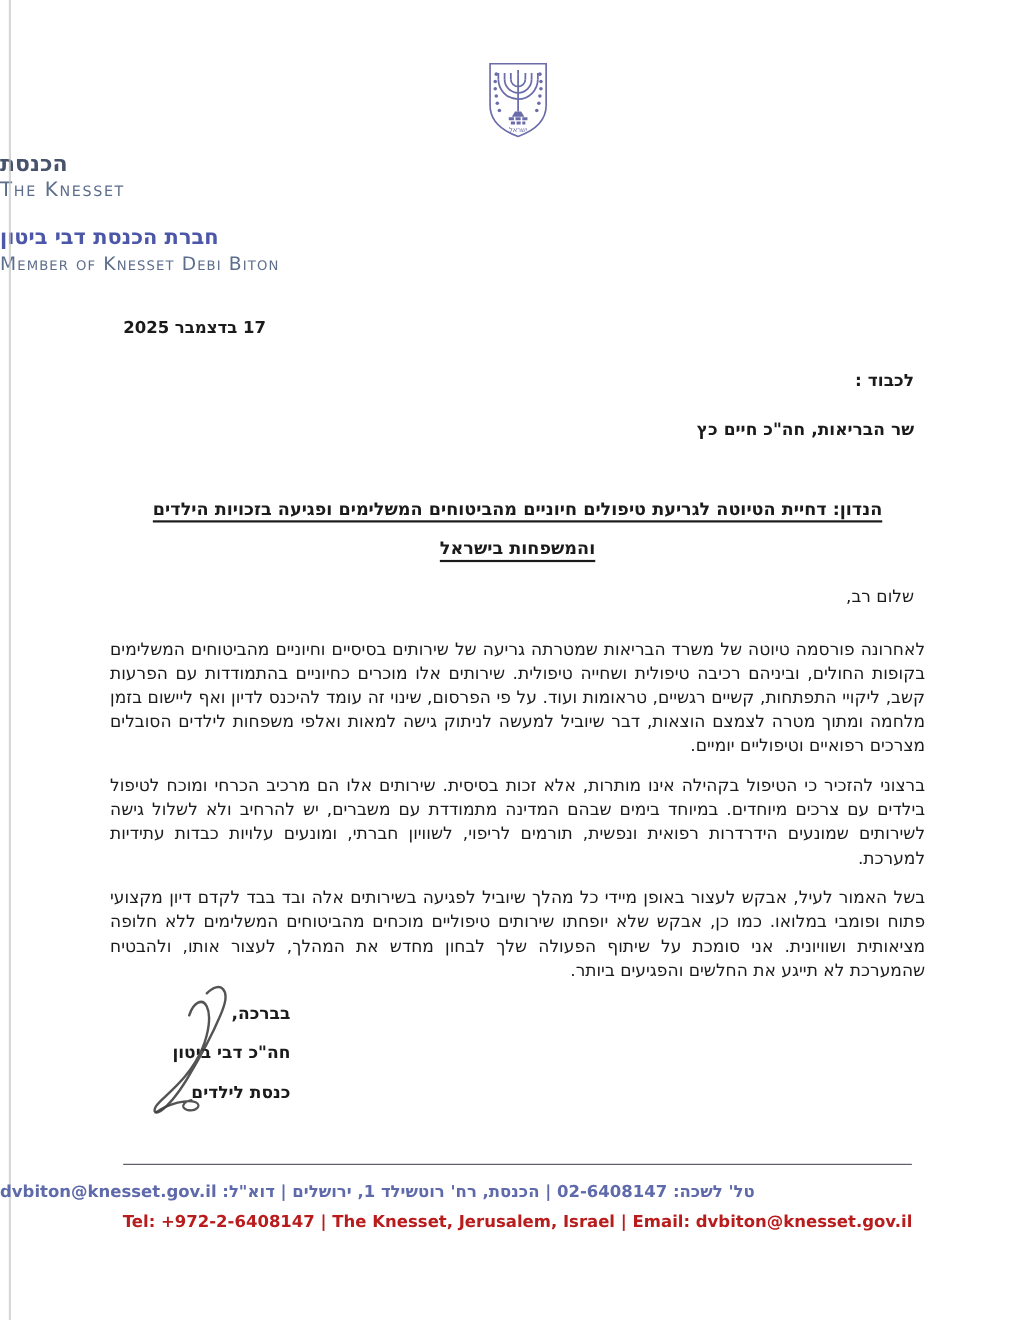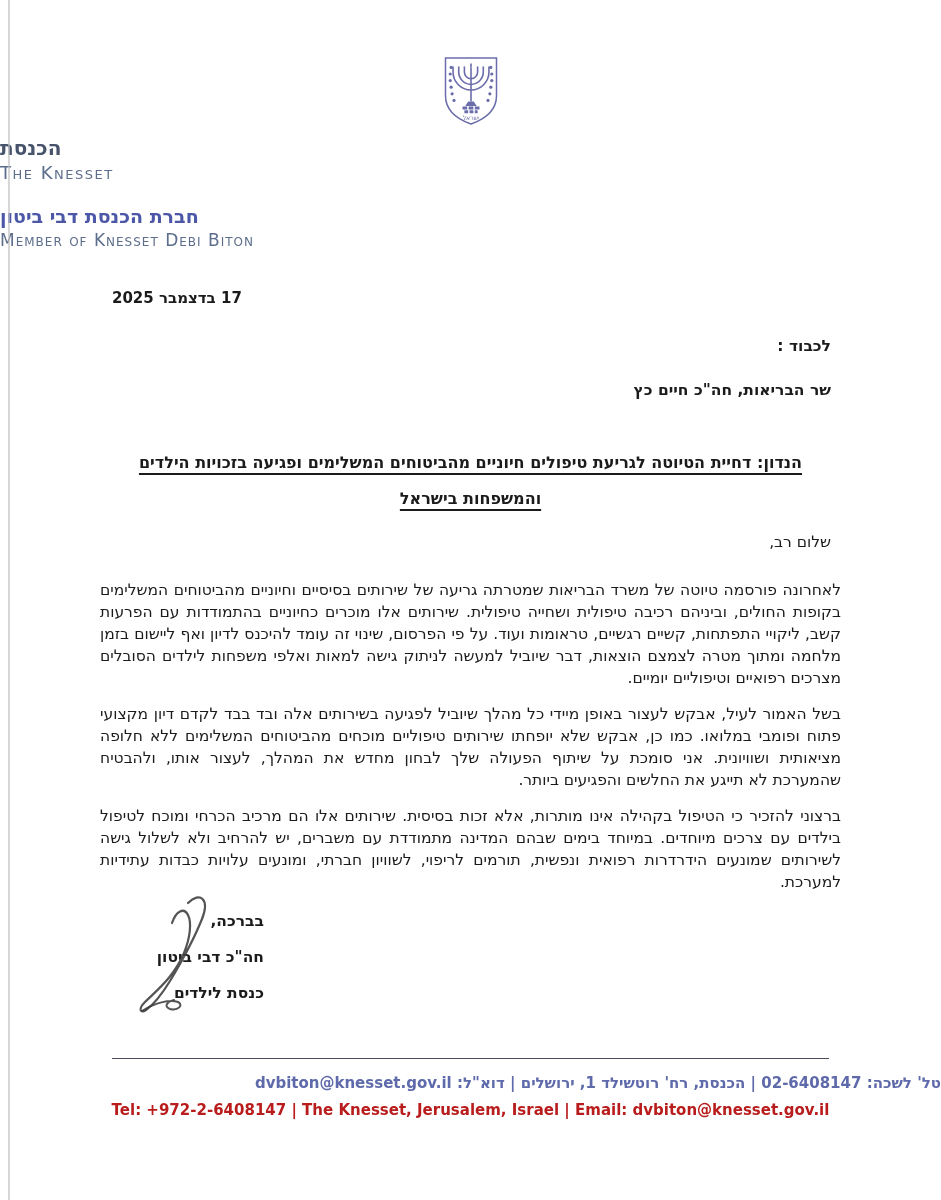--- a/index.html
+++ b/index.html
@@ -48,21 +48,21 @@
     position:relative;
     width:152px;margin:10px auto 0 12px; 
     text-align:right;font-weight:bold;line-height:36px;
   }
   .sig-scribble{position:absolute;left:14px;top:-14px;pointer-events:none;}
 
   
   .footer{position:absolute;left:0;right:0;top:1058px;}
   .footer-rule{height:1px;margin:0 112px;background:#4d4d5e;}
   .footer-line1{
-    direction:rtl;text-align:right;margin-top:15px;
+    direction:rtl;text-align:left;margin-top:15px;
     font-size:15px;color:#5f6aab;font-weight:bold;
   }
   .footer-line2{
     direction:ltr;text-align:center;margin-top:9px;
     font-size:15px;color:#b91c1c;font-weight:bold;
   }
 </style>
 </head>
 <body>
 
@@ -121,22 +121,22 @@
     <div class="recipient">שר הבריאות, חה"כ חיים כץ</div>
 
     <div class="subject">
       <span>הנדון: דחיית הטיוטה לגריעת טיפולים חיוניים מהביטוחים המשלימים ופגיעה בזכויות הילדים</span><br>
       <span>והמשפחות בישראל</span>
     </div>
 
     <div class="greeting">שלום רב,</div>
 
     <p class="para first">לאחרונה פורסמה טיוטה של משרד הבריאות שמטרתה גריעה של שירותים בסיסיים וחיוניים מהביטוחים המשלימים בקופות החולים, וביניהם רכיבה טיפולית ושחייה טיפולית. שירותים אלו מוכרים כחיוניים בהתמודדות עם הפרעות קשב, ליקויי התפתחות, קשיים רגשיים, טראומות ועוד. על פי הפרסום, שינוי זה עומד להיכנס לדיון ואף ליישום בזמן מלחמה ומתוך מטרה לצמצם הוצאות, דבר שיוביל למעשה לניתוק גישה למאות ואלפי משפחות לילדים הסובלים מצרכים רפואיים וטיפוליים יומיים.</p>
+    <p class="para">ברצוני להזכיר כי הטיפול בקהילה אינו מותרות, אלא זכות בסיסית. שירותים אלו הם מרכיב הכרחי ומוכח לטיפול בילדים עם צרכים מיוחדים. במיוחד בימים שבהם המדינה מתמודדת עם משברים, יש להרחיב ולא לשלול גישה לשירותים שמונעים הידרדרות רפואית ונפשית, תורמים לריפוי, לשוויון חברתי, ומונעים עלויות כבדות עתידיות למערכת.</p>
     <p class="para">בשל האמור לעיל, אבקש לעצור באופן מיידי כל מהלך שיוביל לפגיעה בשירותים אלה ובד בבד לקדם דיון מקצועי פתוח ופומבי במלואו. כמו כן, אבקש שלא יופחתו שירותים טיפוליים מוכחים מהביטוחים המשלימים ללא חלופה מציאותית ושוויונית. אני סומכת על שיתוף הפעולה שלך לבחון מחדש את המהלך, לעצור אותו, ולהבטיח שהמערכת לא תייגע את החלשים והפגיעים ביותר.</p>
-    <p class="para">ברצוני להזכיר כי הטיפול בקהילה אינו מותרות, אלא זכות בסיסית. שירותים אלו הם מרכיב הכרחי ומוכח לטיפול בילדים עם צרכים מיוחדים. במיוחד בימים שבהם המדינה מתמודדת עם משברים, יש להרחיב ולא לשלול גישה לשירותים שמונעים הידרדרות רפואית ונפשית, תורמים לריפוי, לשוויון חברתי, ומונעים עלויות כבדות עתידיות למערכת.</p>
 
     <div class="sig-block">
       <div>בברכה,</div>
       <div>חה"כ דבי ביטון</div>
       <div>כנסת לילדים</div>
       <svg class="sig-scribble" width="110" height="132" viewBox="0 0 110 132" fill="none">
         <path d="M62 14 C74 2 84 10 76 30 C68 50 56 72 44 92 C36 105 27 116 20 121 C14 125 12 120 19 113 C30 102 48 88 58 64 C64 49 66 34 62 26 C58 18 50 22 46 34" stroke="#3c3c3c" stroke-width="2.2" stroke-linecap="round" opacity="0.88"></path>
         <path d="M16 122 C28 114 44 110 52 113 C58 116 52 122 44 120 C38 118 40 113 48 111" stroke="#3c3c3c" stroke-width="2" stroke-linecap="round" opacity="0.88"></path>
       </svg>
     </div>

